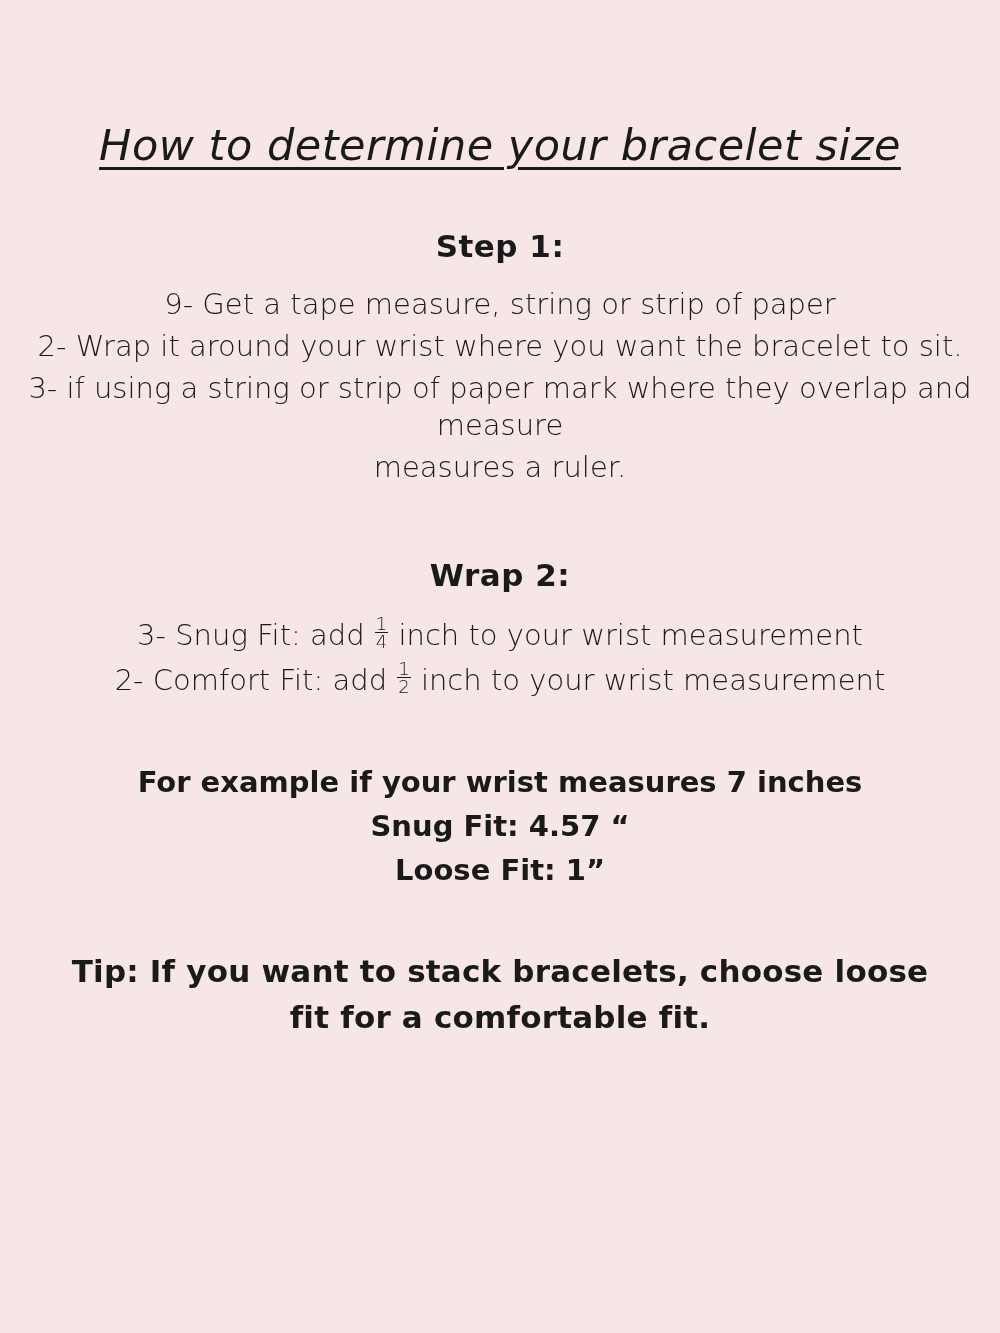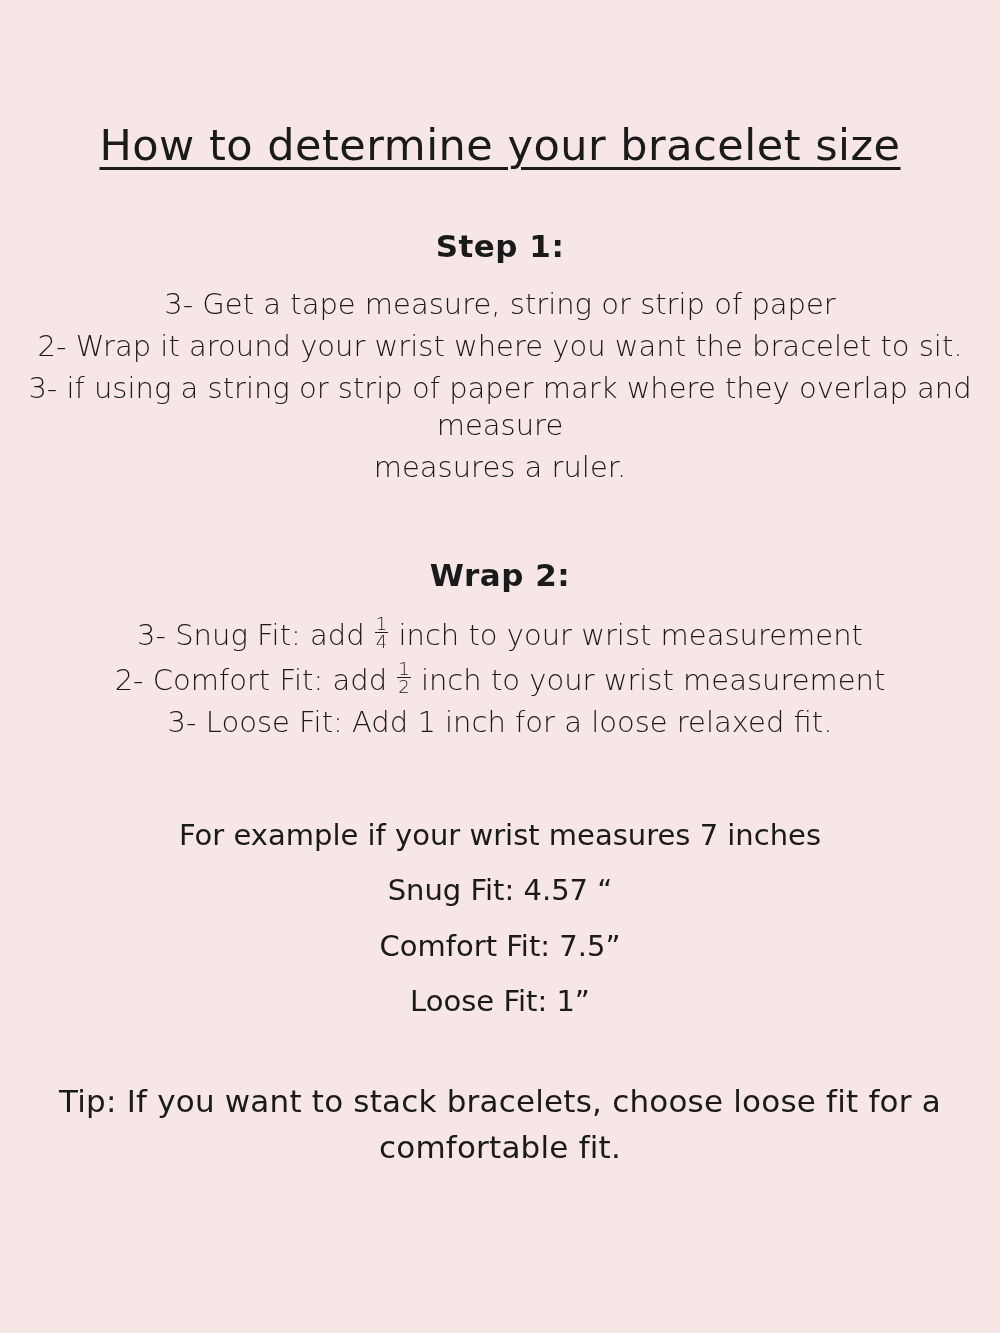--- a/index.html
+++ b/index.html
@@ -24,20 +24,21 @@
   .title {
     font-family: "DejaVu Sans", sans-serif;
     font-size: 43px;
     font-weight: 400;
     letter-spacing: 0.5px;
     text-decoration: underline;
     text-underline-offset: 7px;
     text-decoration-thickness: 3px;
     margin: 0 0 56px 0;
     line-height: 1.2;
+    font-style: italic;
   }
   .step-heading {
     font-size: 31px;
     font-weight: 700;
     margin: 0 0 22px 0;
     letter-spacing: 0.5px;
   }
   .line {
     font-size: 29px;
     line-height: 1.28;
@@ -46,29 +47,29 @@
     font-weight: 300;
   }
   .block {
     margin-bottom: 0;
   }
   .gap-lg { height: 66px; }
   .gap-md { height: 54px; }
   .example-line {
     font-size: 29px;
     line-height: 1.35;
-    margin: 16px auto 3px auto;
-    font-weight: 400;
+    margin: 5px auto 3px auto;
+    font-weight: 700;
   }
   .tip {
     font-size: 31px;
     line-height: 1.5;
     max-width: 900px;
     margin: 0 auto;
-    font-weight: 400;
+    font-weight: 700;
     letter-spacing: 0.2px;
   }
   .frac {
     display: inline-block;
     vertical-align: -0.15em;
     font-size: 0.62em;
     line-height: 0.95;
     text-align: center;
     margin: 0 1px;
   }
@@ -84,45 +85,43 @@
 </style>
 </head>
 <body style="background: rgb(246, 230, 230); color: rgb(26, 26, 26);">
 
 <div class="page">
 
   <h1 class="title">How to determine your bracelet size</h1>
 
   <div class="block">
     <div class="step-heading">Step 1:</div>
-    <p class="line">3- Get a tape measure, string or strip of paper</p>
+    <p class="line">9- Get a tape measure, string or strip of paper</p>
     <p class="line">2- Wrap it around your wrist where you want the bracelet to sit.</p>
     <p class="line">3-  if using a string or strip of paper mark where they overlap and measure</p>
     <p class="line">measures a ruler.</p>
   </div>
 
   <div class="gap-lg"></div>
 
   <div class="block">
     <div class="step-heading">Wrap 2:</div>
     <p class="line">
       <span>3- Snug Fit: add </span><span class="frac"><span class="num">1</span><span class="den">4</span></span><span> inch to your wrist measurement</span>
     </p>
     <p class="line">
       <span>2- Comfort Fit: add </span><span class="frac"><span class="num">1</span><span class="den">2</span></span><span> inch to your wrist measurement</span>
     </p>
-    <p class="line">3- Loose Fit: Add 1 inch for a loose relaxed fit.</p>
   </div>
 
   <div class="gap-md"></div>
 
   <div class="block">
     <p class="example-line">For example if your wrist measures 7 inches</p>
     <p class="example-line">Snug Fit: 4.57 “</p>
-    <p class="example-line">Comfort Fit: 7.5”</p>
     <p class="example-line">Loose Fit: 1”</p>
   </div>
 
   <div class="gap-md"></div>
 
   <p class="tip">Tip: If you want to stack bracelets, choose loose fit for a comfortable fit.</p>
 
 </div>
 
 </body></html>

